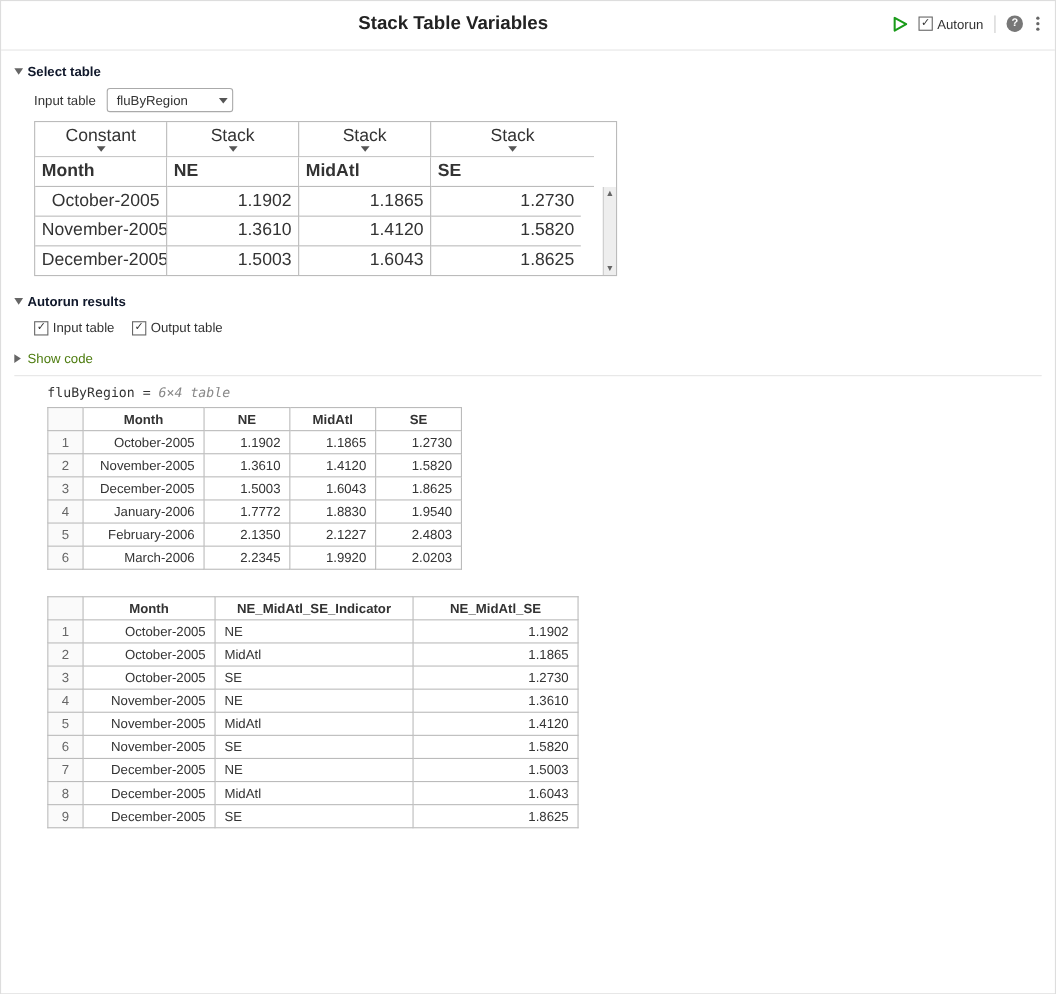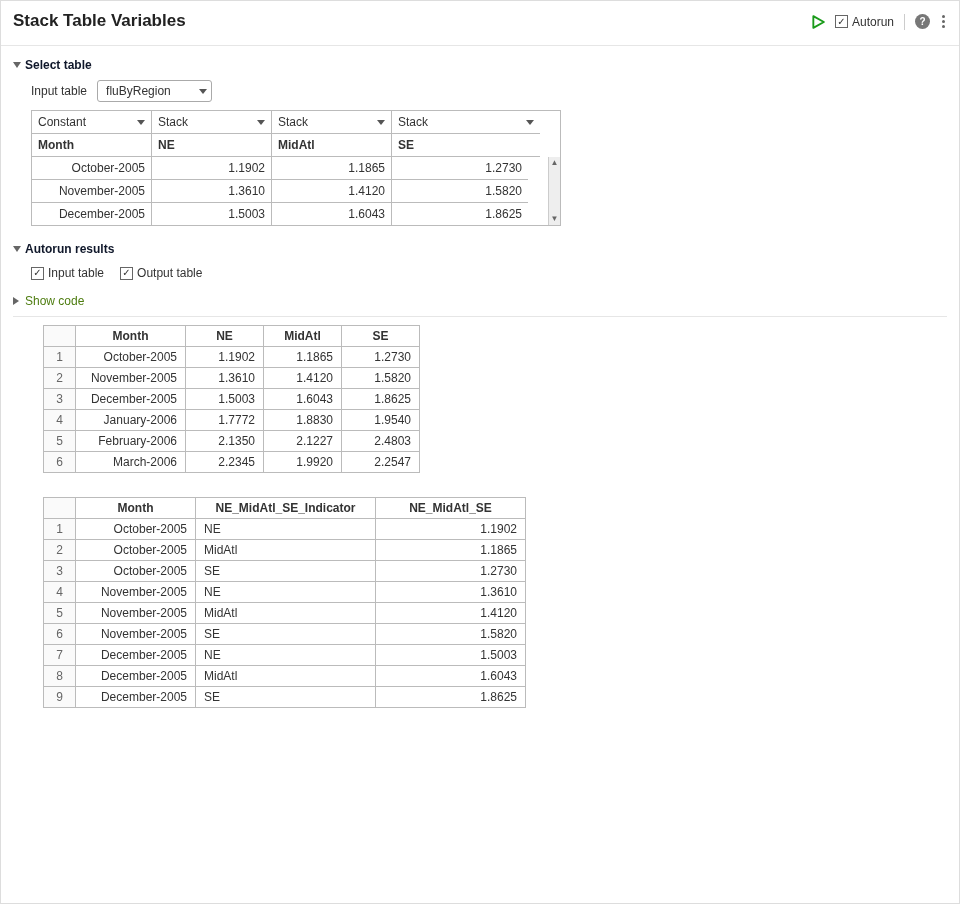--- a/index.html
+++ b/index.html
@@ -1,18 +1,18 @@
 <!DOCTYPE html>
 <html><head>
 <meta charset="utf-8">
 <style>
   * { box-sizing: border-box; }
   html, body { margin:0; padding:0; font-family: Arial, Helvetica, sans-serif; font-size:12px; color:#333; background:#fff; }
   .app { width:960px; height:904px; border:1px solid #ddd; display:flex; flex-direction:column; }
-  .header { padding:10px 12px 6px 12px; display:flex; align-items:flex-start; }
+  .header { padding:10px 12px 6px 12px; display:flex; align-items:flex-start;text-align:center; }
   .header-left { flex:1; }
   .title { font-size:17px; font-weight:bold; color:#222; margin-bottom:8px; }
   .varbox { display:inline-block; border:1px solid #bbb; padding:2px 6px; font-family:"Menlo","Consolas",monospace; font-size:12px; background:#fff; }
   .desc { display:inline-block; margin-left:6px; font-size:12px; color:#333; }
   .desc .mono { font-family:"Menlo","Consolas",monospace; }
   .header-right { display:flex; align-items:center; gap:10px; padding-top:2px; }
   .run-icon svg { width:14px; height:14px; display:block; }
   .autorun { display:flex; align-items:center; gap:4px; font-size:12px; }
   .chk { width:13px; height:13px; border:1px solid #666; display:inline-flex; align-items:center; justify-content:center; font-size:10px; line-height:1; }
   .divider { width:1px; height:16px; background:#ccc; }
@@ -24,21 +24,21 @@
   .section-hdr { display:flex; align-items:center; gap:4px; font-weight:bold; font-size:12px; color:#0f172a; padding:6px 0 6px 0; cursor:default; }
   .tri { width:0; height:0; display:inline-block; }
   .tri.down { border-left:4px solid transparent; border-right:4px solid transparent; border-top:6px solid #666; }
   .tri.right { border-top:4px solid transparent; border-bottom:4px solid transparent; border-left:6px solid #666; }
   .field-row { display:flex; align-items:center; gap:10px; padding:2px 0 8px 18px; }
   .label { font-size:12px; color:#333; }
   .select { border:1px solid #aaa; border-radius:3px; height:22px; display:flex; align-items:center; padding:0 4px 0 8px; font-size:12px; background:#fff; gap:28px; }
   .select .caret { width:0; height:0; border-left:4px solid transparent; border-right:4px solid transparent; border-top:5px solid #555; }
   .stack-table { margin:0 0 10px 18px; width:530px; border:1px solid #bbb; }
   .stack-table .row { display:flex; }
-  .stack-table .cell { border-right:1px solid #bbb; border-bottom:1px solid #bbb; padding:4px 6px; font-size:12px; overflow:hidden; white-space:nowrap; }
+  .stack-table .cell { border-right:1px solid #bbb; border-bottom:1px solid #bbb; padding:4px 6px; font-size:16px; overflow:hidden; white-space:nowrap;flex-direction:column; }
   .stack-table .cell:last-child { border-right:none; }
   .stack-table .hdr { font-weight:bold; background:#fff; }
   .stack-table .drop { display:flex; justify-content:space-between; align-items:center; }
   .stack-table .drop .caret { width:0; height:0; border-left:4px solid transparent; border-right:4px solid transparent; border-top:5px solid #555; }
   .stack-table .num { text-align:right; }
   .stack-table .txt { text-align:right; }
   .stack-table .scroll-col { width:12px; background:#eee; border-left:1px solid #ccc; display:flex; flex-direction:column; justify-content:space-between; align-items:center; padding:2px 0; }
   .stack-table .scroll-col .arrow { font-size:8px; color:#666; line-height:1; }
   .stack-table .body-wrap { display:flex; }
   .stack-table .body-rows { flex:1; }
@@ -171,20 +171,23 @@
         <span>Output table</span>
       </span>
     </div>
 
     <div class="showcode">
       <span class="tri right"></span>
       <span>Show code</span>
     </div>
 
     <div class="results">
+      <div class="caption">
+        <span>fluByRegion</span> = <span class="dim">6×4 table</span>
+      </div>
       <table class="data">
         <tbody>
             <tr>
           <th class="corner"></th>
           <th style="width:110px">Month</th>
           <th style="width:78px">NE</th>
           <th style="width:78px">MidAtl</th>
           <th style="width:78px">SE</th>
         </tr>
         <tr>
@@ -220,21 +223,21 @@
               <td class="right">February-2006</td>
               <td class="right">2.1350</td>
               <td class="right">2.1227</td>
               <td class="right">2.4803</td>
             </tr>
         <tr>
               <td class="idx">6</td>
               <td class="right">March-2006</td>
               <td class="right">2.2345</td>
               <td class="right">1.9920</td>
-              <td class="right">2.2547</td>
+              <td class="right">2.0203</td>
             </tr>
       </tbody>
         </table>
 
       <table class="data">
         <tbody>
             <tr>
           <th class="corner"></th>
           <th style="width:120px">Month</th>
           <th style="width:180px">NE_MidAtl_SE_Indicator</th>

